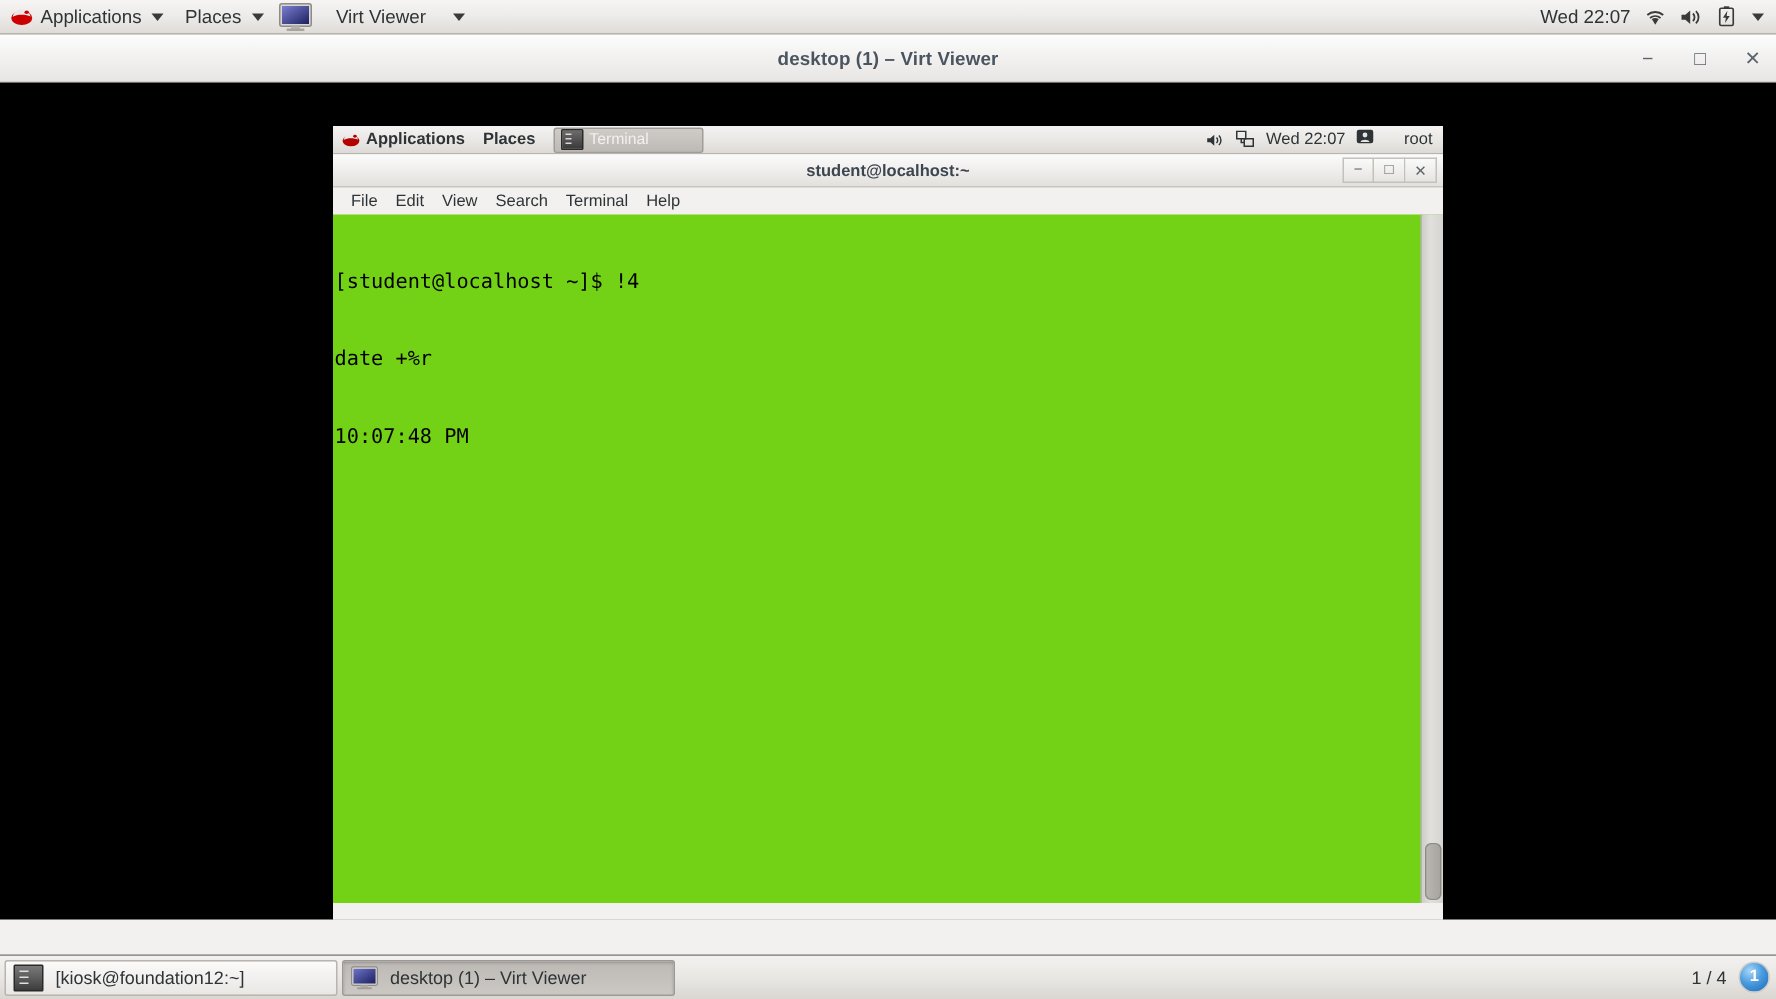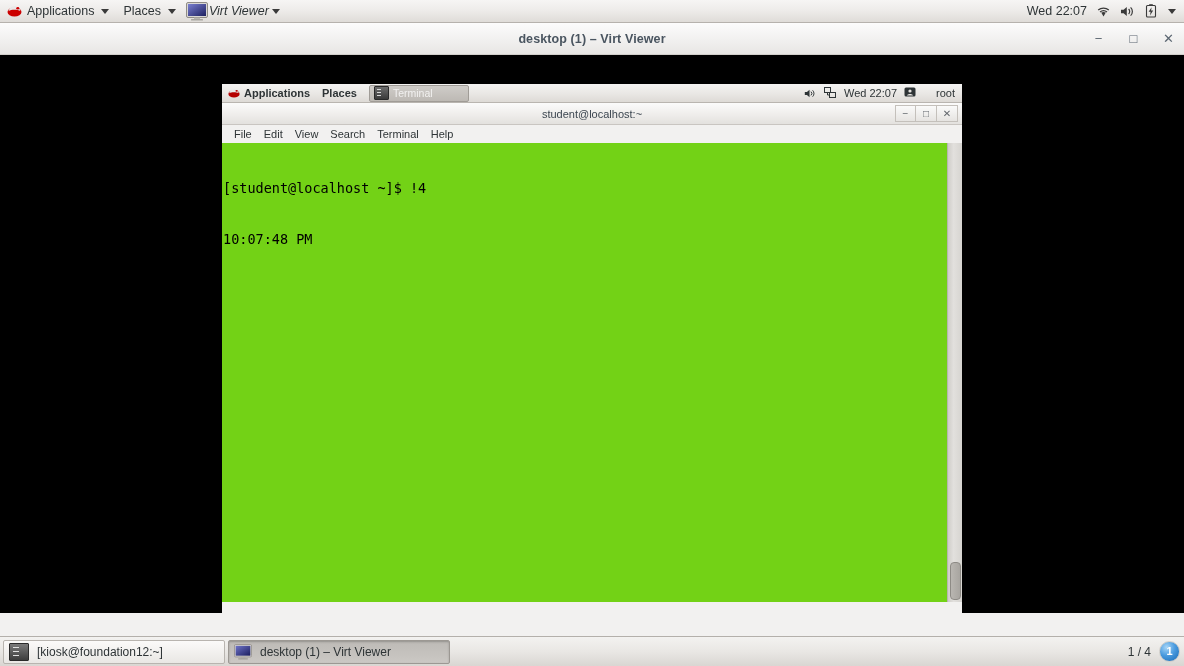--- a/index.html
+++ b/index.html
@@ -49,26 +49,25 @@
     width: 0; height: 0;
     border-left: 4px solid transparent;
     border-right: 4px solid transparent;
     border-top: 5px solid #3a3a3a;
     display: inline-block;
     margin-left: 2px;
   }
   .host-app-btn {
     display: flex;
     align-items: center;
-    gap: 1px;
+    gap: 16px;
     height: 23px;
     padding: 0 6px 0 3px;
     font-size: 12.5px;
     position: relative;
-    font-style: italic;
   }
   .vv-icon {
     width: 22px; height: 19px;
     position: relative;
     margin-right: -14px;
     z-index: 2;
   }
   .host-app-btn .applabel { position: relative; z-index: 1; padding-left: 14px;}
   .host-panel-right {
     margin-left: auto;
@@ -218,21 +217,21 @@
     height: 21px;
     background: linear-gradient(to bottom,#fbfbfb 0%, #efedeb 55%, #e3e1de 100%);
     border-bottom: 1px solid #c9c5c1;
     display: flex; align-items: center;
     position: relative;
   }
   .gterm-title {
     width: 100%;
     text-align: center;
     font-size: 11px;
-    font-weight: normal;
+    font-weight: bold;
     color: #3c4650;
   }
   .gterm-wbtns {
     position: absolute; right: 4px; top: 2px;
     display: flex; align-items: center;
     height: 17px;
   }
   .gwbtn {
     width: 21px; height: 17px;
     display: flex; align-items: center; justify-content: center;
@@ -506,20 +505,21 @@
         <span class="gmi">Edit</span>
         <span class="gmi">View</span>
         <span class="gmi">Search</span>
         <span class="gmi">Terminal</span>
         <span class="gmi">Help</span>
       </div>
 
       <div class="gterm-body">
         <div class="gterm-text">
           <div>[student@localhost ~]$ !4</div>
+          <div>date +%r</div>
           <div>10:07:48 PM</div>
         </div>
         <div class="gterm-scroll">
           <div class="gterm-thumb"></div>
         </div>
       </div>
     </div>
 
   </div>
 </div>

